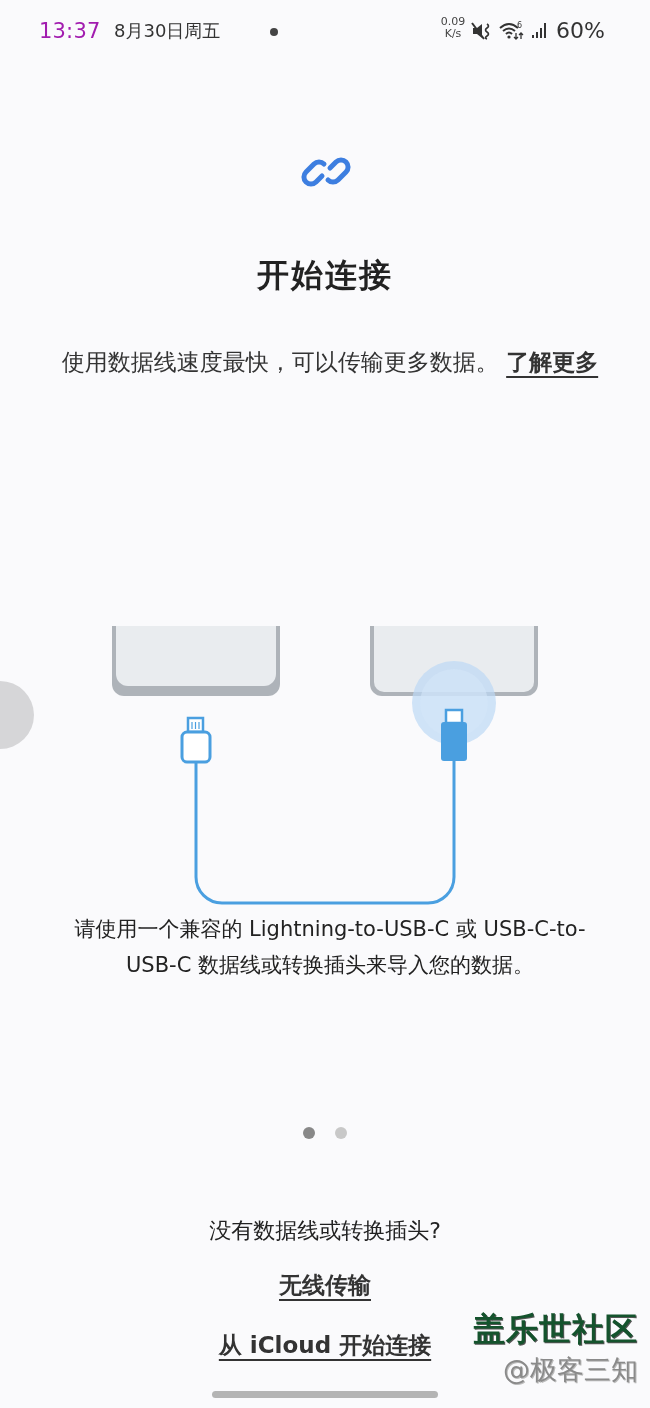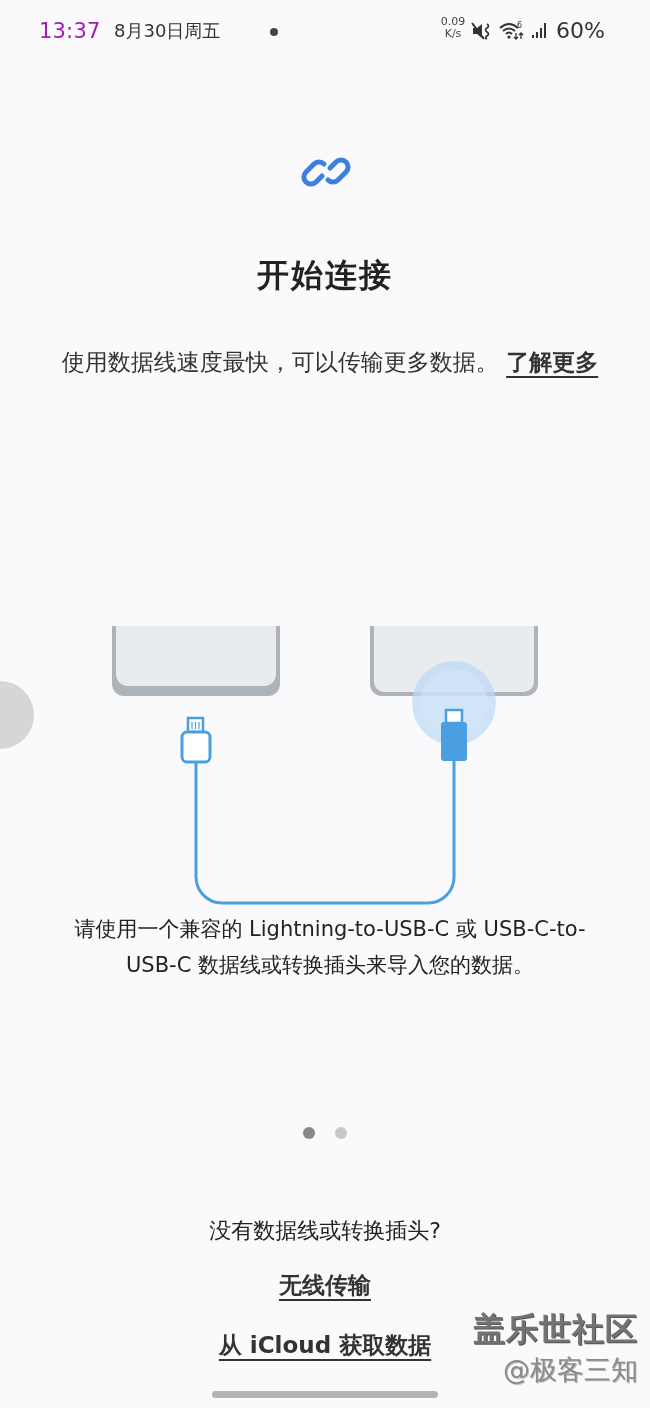--- a/index.html
+++ b/index.html
@@ -29,21 +29,21 @@
   .pager { position: absolute; top: 1127px; left: 0; width: 650px; display: flex; justify-content: center; gap: 20px; }
   .pager-dot { width: 12px; height: 12px; border-radius: 50%; background: #c8c8c8; }
   .pager-dot.active { background: #888; }
 
   .no-cable { position: absolute; top: 1216px; left: 0; width: 650px; text-align: center; font-size: 22px; color: #222; }
   .btn-link { position: absolute; left: 0; width: 650px; text-align: center; font-size: 23px; font-weight: bold; color: #333; text-decoration: underline; text-underline-offset: 6px; cursor: pointer; background: none; border: none; font-family: "DejaVu Sans", "Liberation Sans", sans-serif; }
   .btn-wireless { top: 1270px; }
   .btn-icloud { top: 1330px; }
 
   .watermark { position: absolute; right: 12px; top: 1308px; text-align: right; }
-  .wm-line1 { font-size: 32px; font-weight: bold; color: #737373; letter-spacing: 1px; text-shadow: 1px 1px 0 #555; }
+  .wm-line1 { font-size: 32px; font-weight: bold; color: #14532d; letter-spacing: 1px; text-shadow: 1px 1px 0 #555; }
   .wm-line2 { font-size: 27px; color: #8a8a8a; text-shadow: 1px 1px 0 #bbb; }
 
   .home-bar { position: absolute; left: 212px; top: 1391px; width: 226px; height: 7px; border-radius: 4px; background: #b4b4b4; }
 </style>
 </head>
 <body>
 
 <div class="status-bar">
   <span class="sb-time">13:37</span>
   <span class="sb-date">8月30日周五</span>
@@ -115,20 +115,20 @@
 
 <p class="instr">请使用一个兼容的 Lightning-to-USB-C 或 USB-C-to-USB-C 数据线或转换插头来导入您的数据。</p>
 
 <div class="pager">
   <span class="pager-dot active"></span>
   <span class="pager-dot"></span>
 </div>
 
 <p class="no-cable">没有数据线或转换插头?</p>
 <button class="btn-link btn-wireless">无线传输</button>
-<button class="btn-link btn-icloud">从 iCloud 获取数据</button>
+<button class="btn-link btn-icloud">从 iCloud 开始连接</button>
 
 <div class="watermark">
   <div class="wm-line1">盖乐世社区</div>
   <div class="wm-line2">@极客三知</div>
 </div>
 
 <div class="home-bar"></div>
 
 </body></html>

